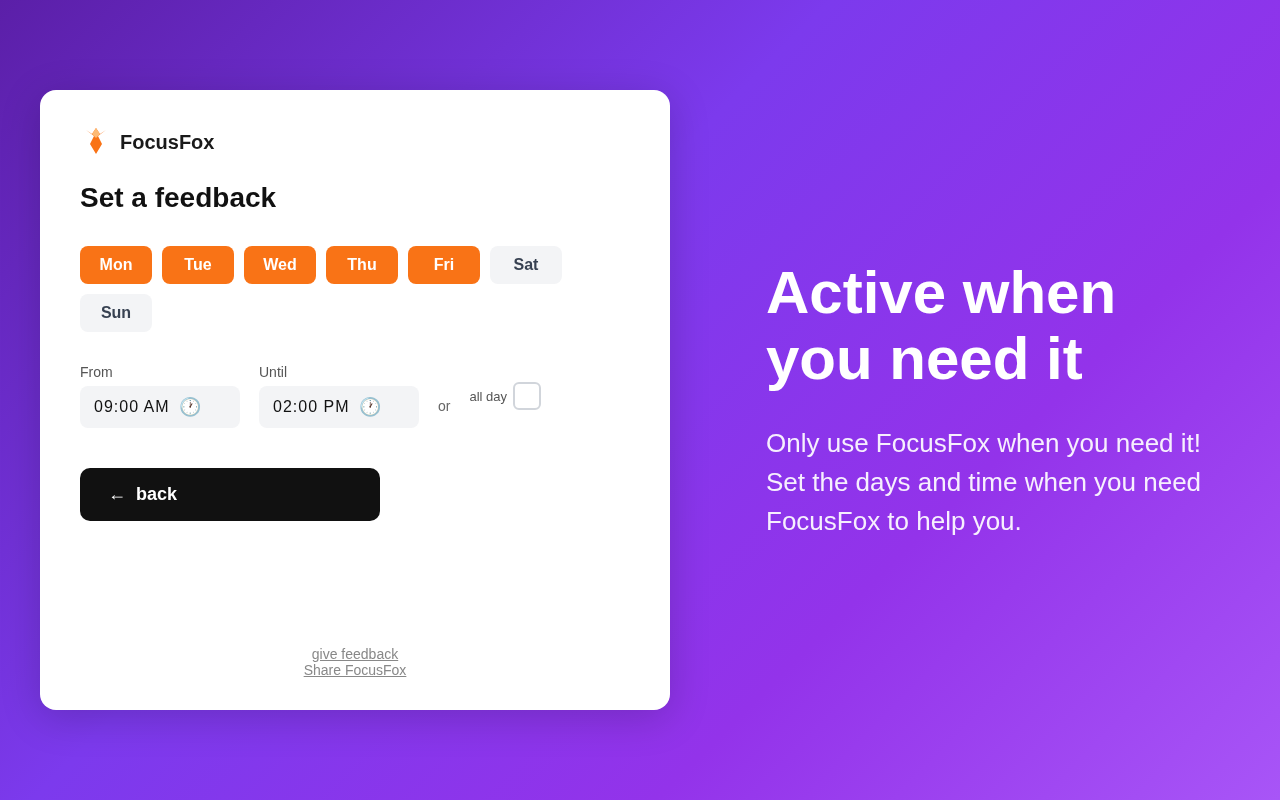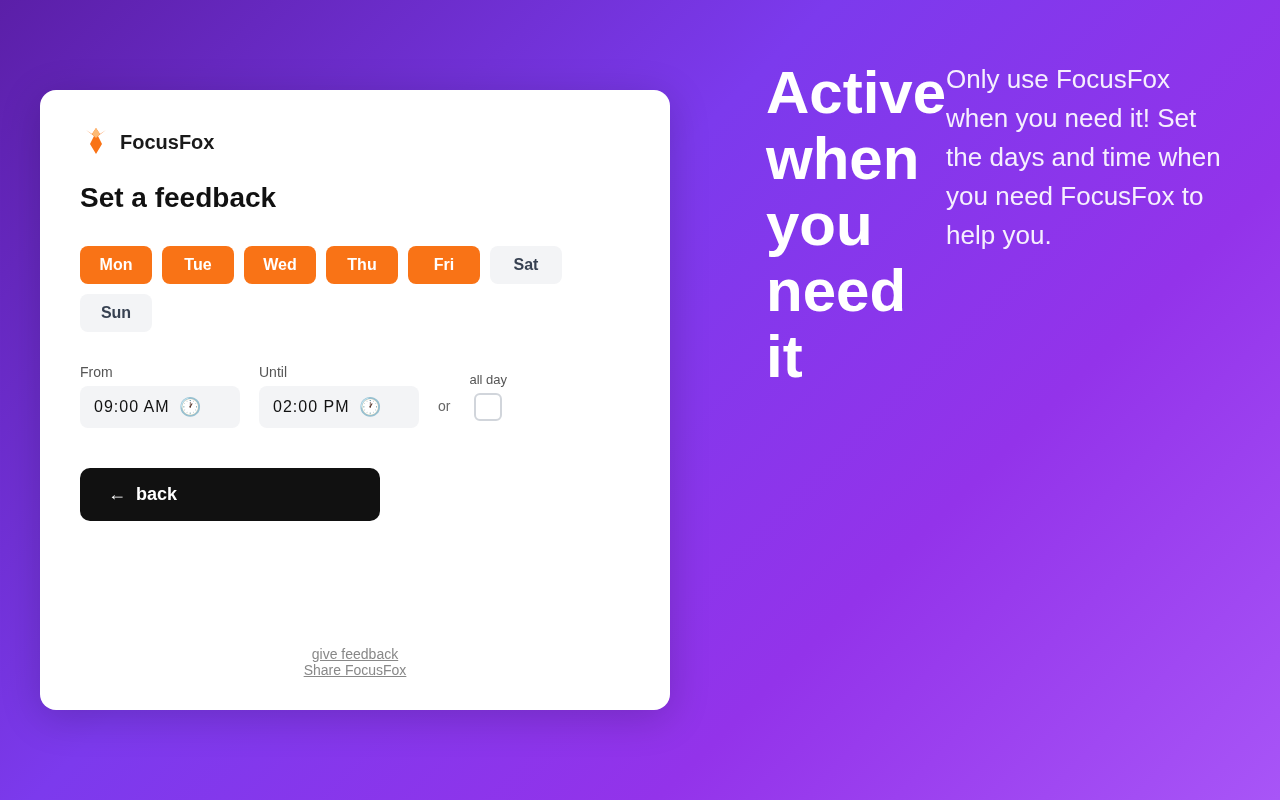--- a/index.html
+++ b/index.html
@@ -135,21 +135,20 @@
     }
 
     .or-text {
       font-size: 14px;
       color: #666666;
       margin-top: 20px;
     }
 
     .allday-group {
       display: flex;
-      flex-direction: column;
       align-items: center;
       gap: 6px;
       margin-top: 0;
     }
 
     .allday-label {
       font-size: 13px;
       color: #555555;
     }
 
@@ -195,20 +194,21 @@
     .footer-link {
       font-size: 14px;
       color: #888888;
       text-decoration: underline;
       cursor: pointer;
     }
 
     .right-panel {
       flex: 1;
       display: flex;
+      flex-direction: column;
       justify-content: center;
       padding: 60px 56px;
     }
 
     .headline {
       font-size: 60px;
       font-weight: 900;
       color: #ffffff;
       line-height: 1.1;
       margin-bottom: 32px;

